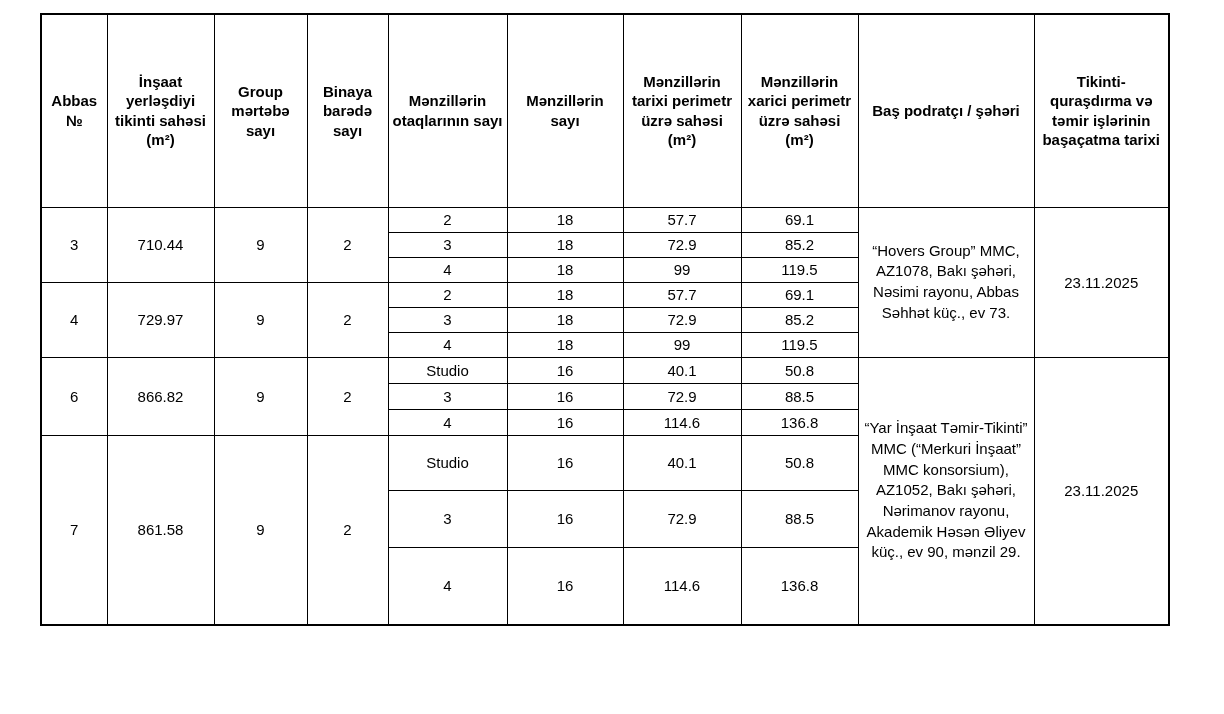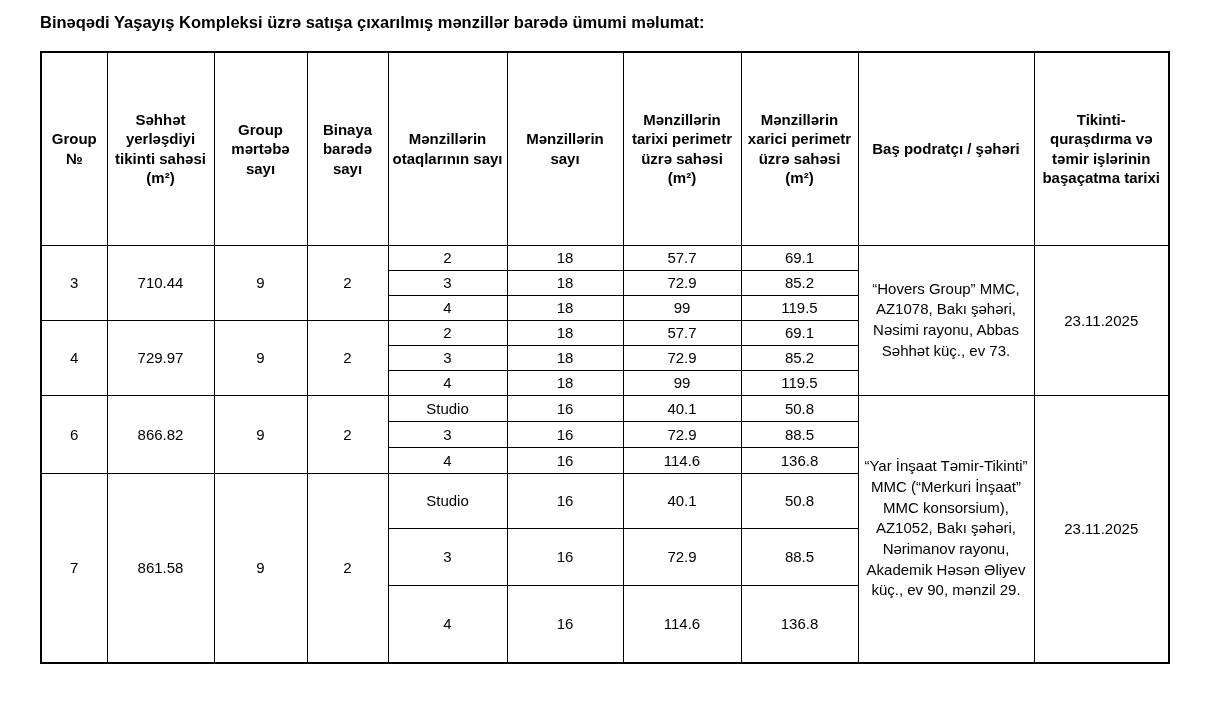--- a/index.html
+++ b/index.html
@@ -51,39 +51,38 @@
   tr.r-b7-3     { height: 78px;  }
   td.contractor-cell {
     line-height: 1.38;
     padding: 0 2px;
   }
 </style>
 </head>
 <body>
 
 <div class="page">
-  <p class="doc-title">Binəqədi Yaşayış Kompleksi üzrə satışa çıxarılmış mənzillər barədə ümumi məlumat:</p>
 
   <table class="apt-table">
     <colgroup>
       <col style="width:66px">
         <col style="width:107px">
         <col style="width:93px">
         <col style="width:81px">
       <col style="width:119px">
         <col style="width:116px">
         <col style="width:118px">
         <col style="width:117px">
       <col style="width:176px">
         <col style="width:135px">
     </colgroup>
     <tbody>
       <tr class="r-header">
-        <th>Group №</th>
-        <th>Səhhət yerləşdiyi tikinti sahəsi (m²)</th>
+        <th>Abbas №</th>
+        <th>İnşaat yerləşdiyi tikinti sahəsi (m²)</th>
         <th>Group mərtəbə sayı</th>
         <th>Binaya barədə sayı</th>
         <th>Mənzillərin otaqlarının sayı</th>
         <th>Mənzillərin sayı</th>
         <th>Mənzillərin tarixi perimetr üzrə sahəsi (m²)</th>
         <th>Mənzillərin xarici perimetr üzrə sahəsi (m²)</th>
         <th>Baş podratçı / şəhəri</th>
         <th>Tikinti-quraşdırma və təmir işlərinin başaçatma tarixi</th>
       </tr>
 

